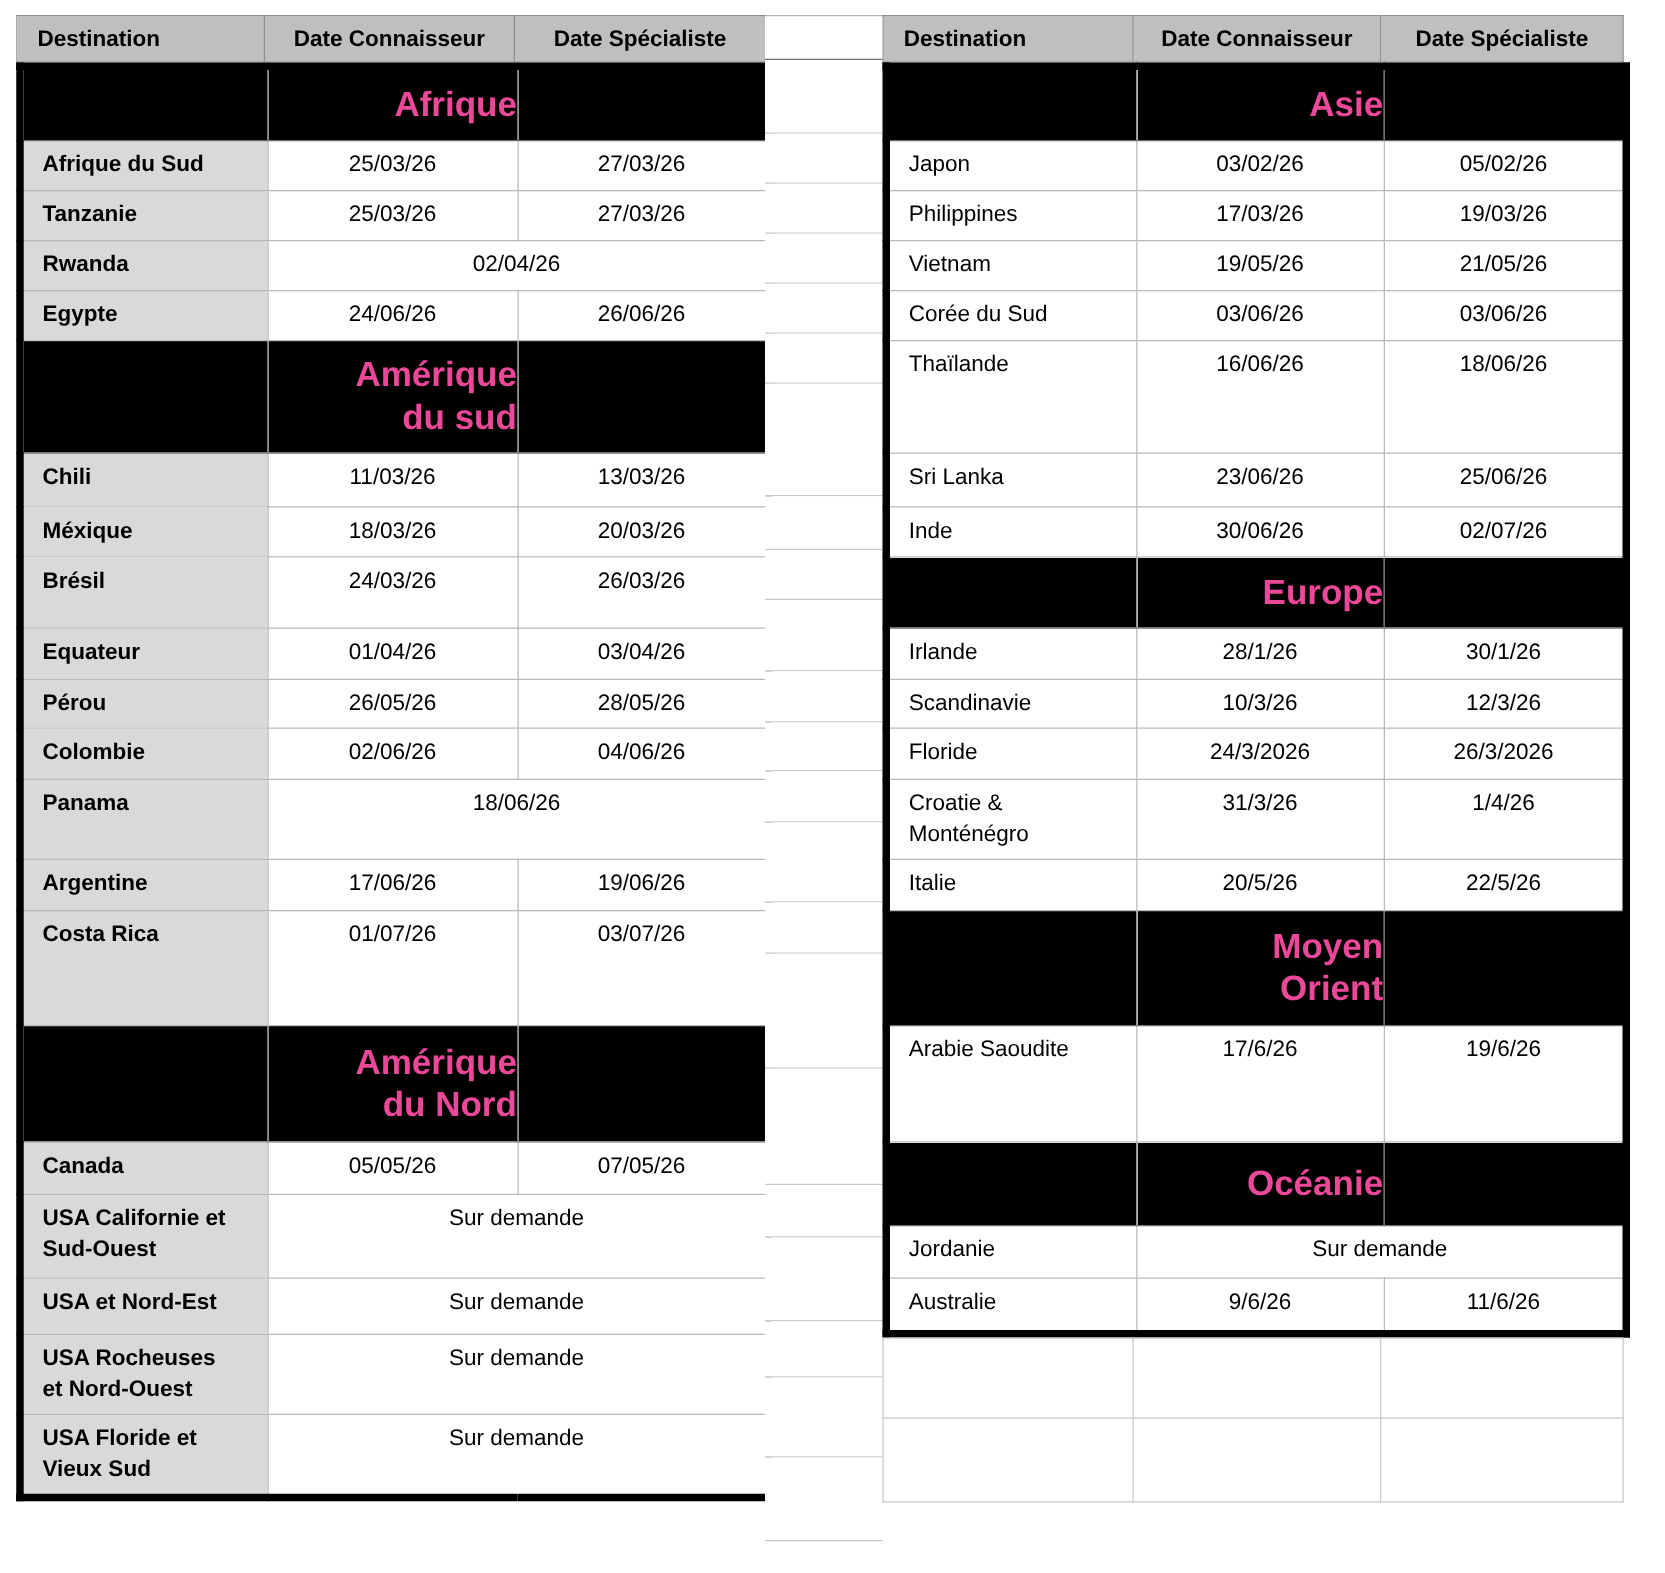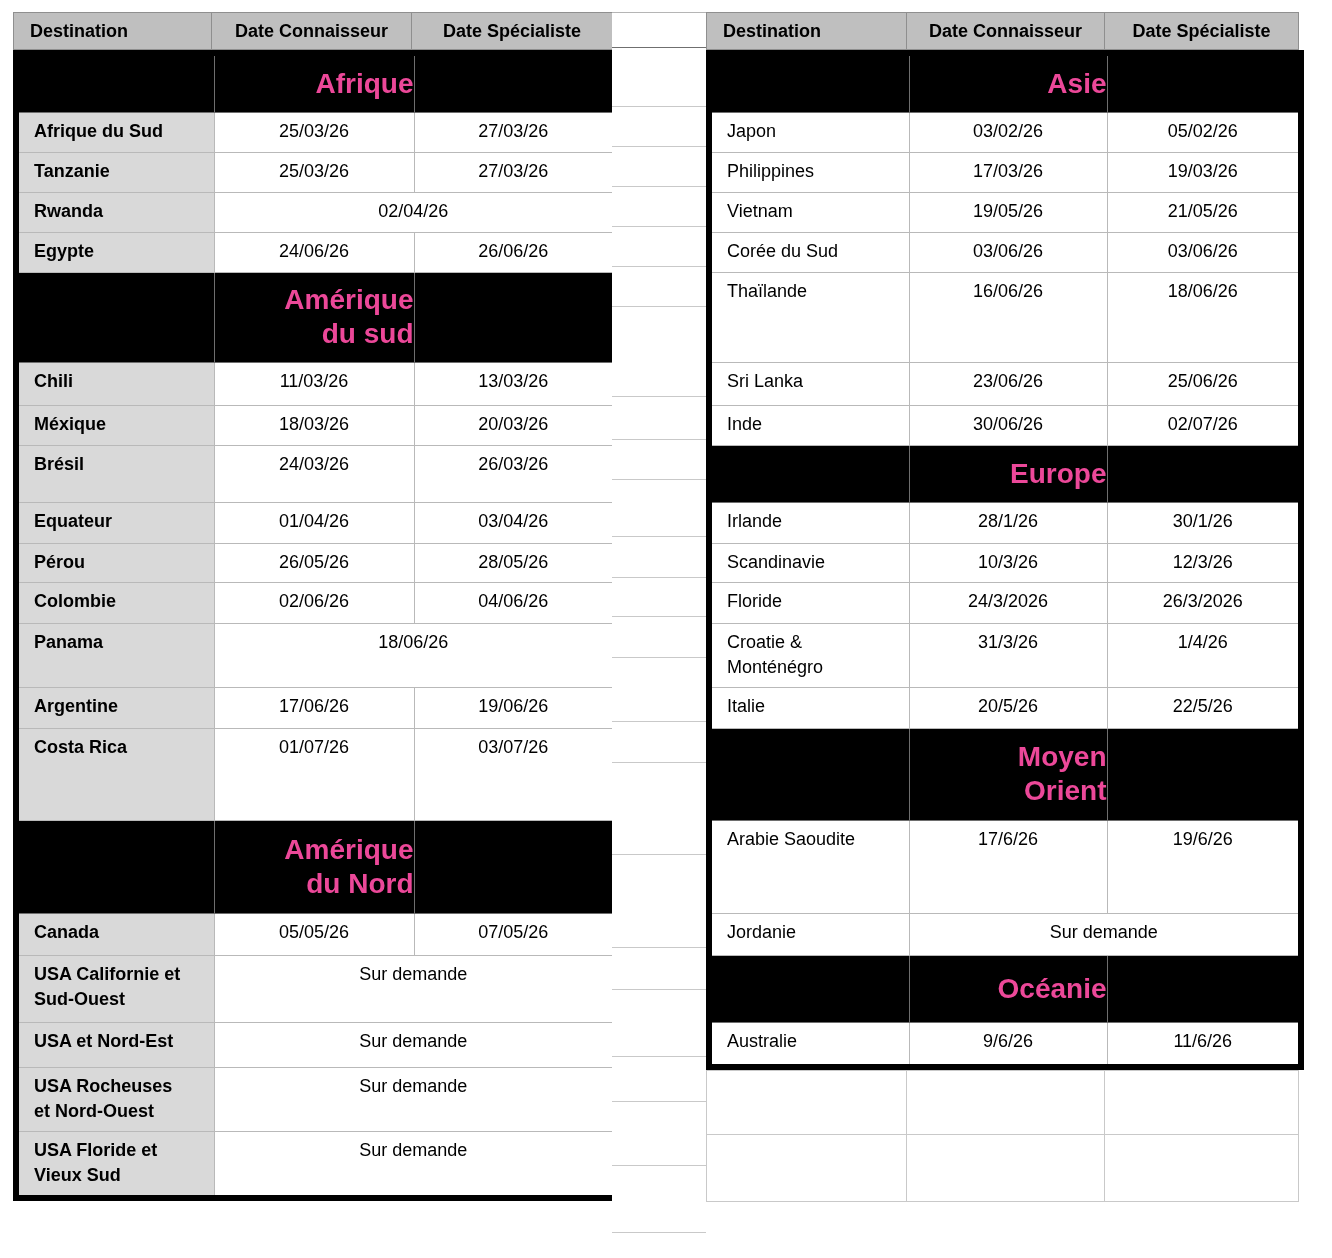--- a/index.html
+++ b/index.html
@@ -307,28 +307,28 @@
             <td class="sec"></td>
             <td class="sec seclab">Moyen
 Orient</td>
             <td class="sec"></td>
           </tr>
           <tr style="height: 93px;">
             <td class="dest">Arabie Saoudite</td>
             <td class="date">17/6/26</td>
             <td class="date">19/6/26</td>
           </tr>
+          <tr style="height: 67px;">
+            <td class="sec"></td>
+            <td class="sec seclab">Océanie</td>
+            <td class="sec"></td>
+          </tr>
           <tr style="height: 42px;">
             <td class="dest">Jordanie</td>
             <td class="date" colspan="2">Sur demande</td>
-          </tr>
-          <tr style="height: 67px;">
-            <td class="sec"></td>
-            <td class="sec seclab">Océanie</td>
-            <td class="sec"></td>
           </tr>
           <tr style="height: 45px;">
             <td class="dest">Australie</td>
             <td class="date">9/6/26</td>
             <td class="date">11/6/26</td>
           </tr>
         </tbody>
     </table>
     <table class="emptytab">
       <colgroup>

